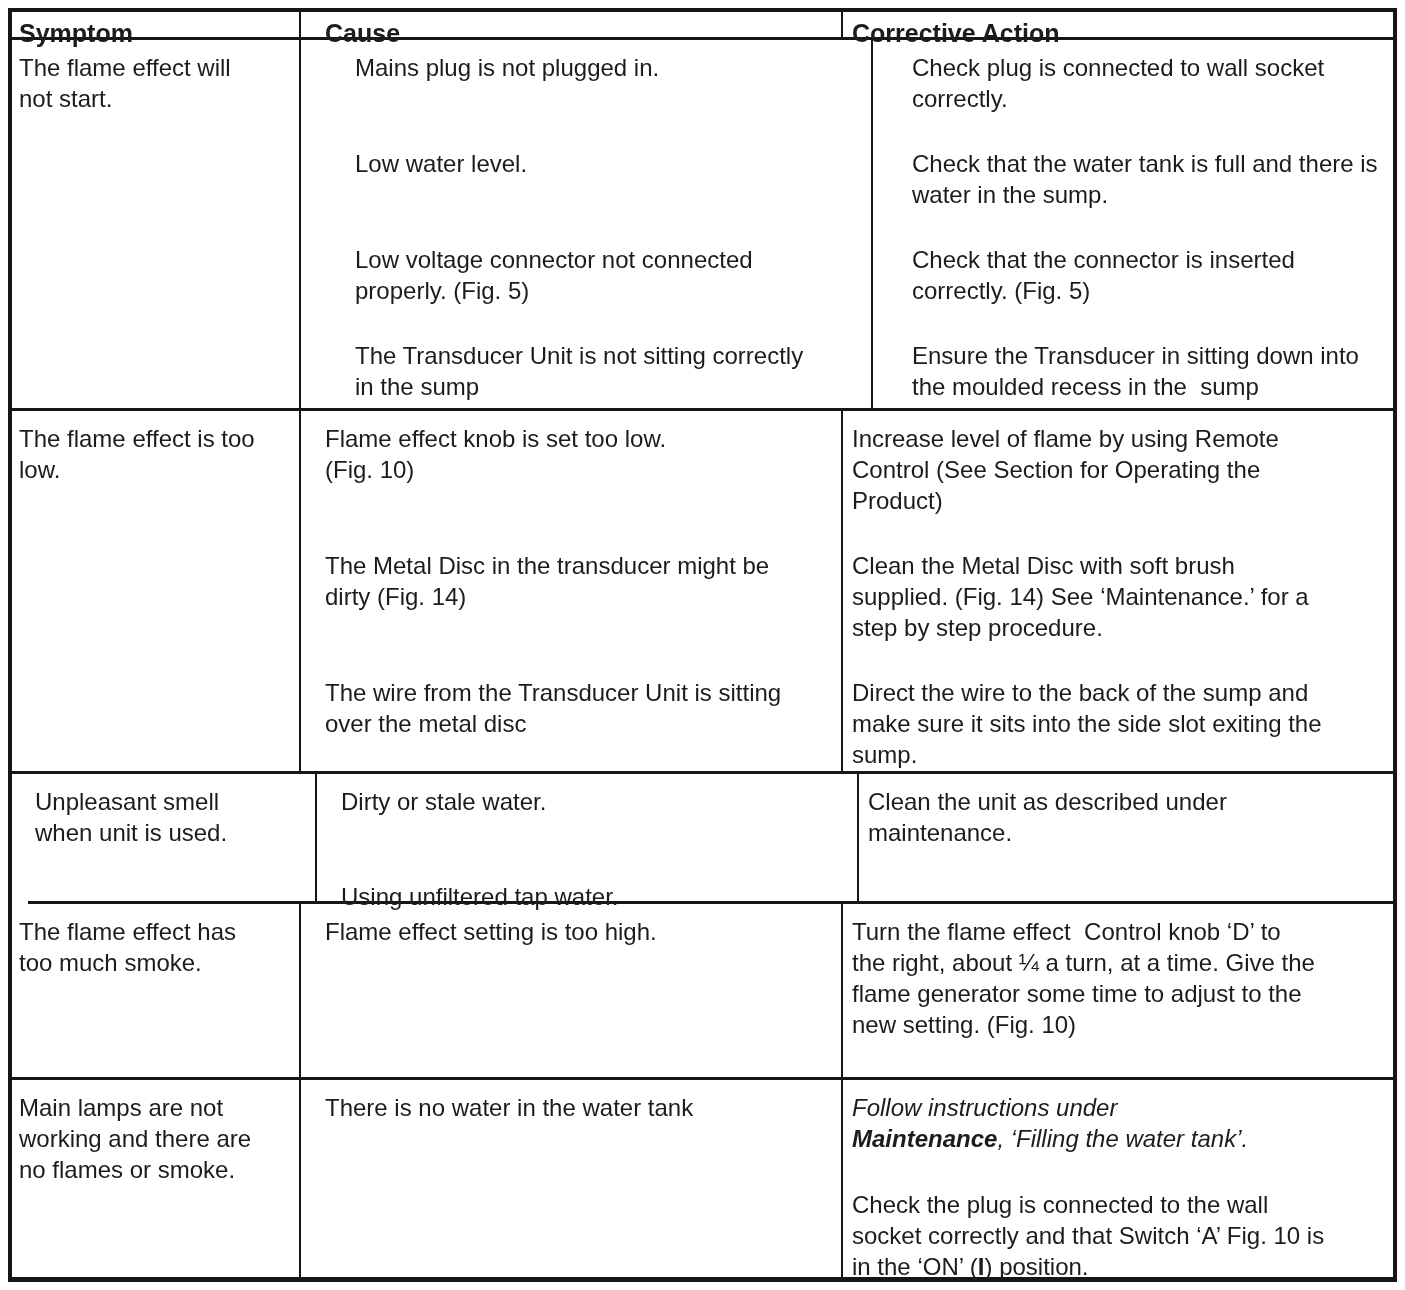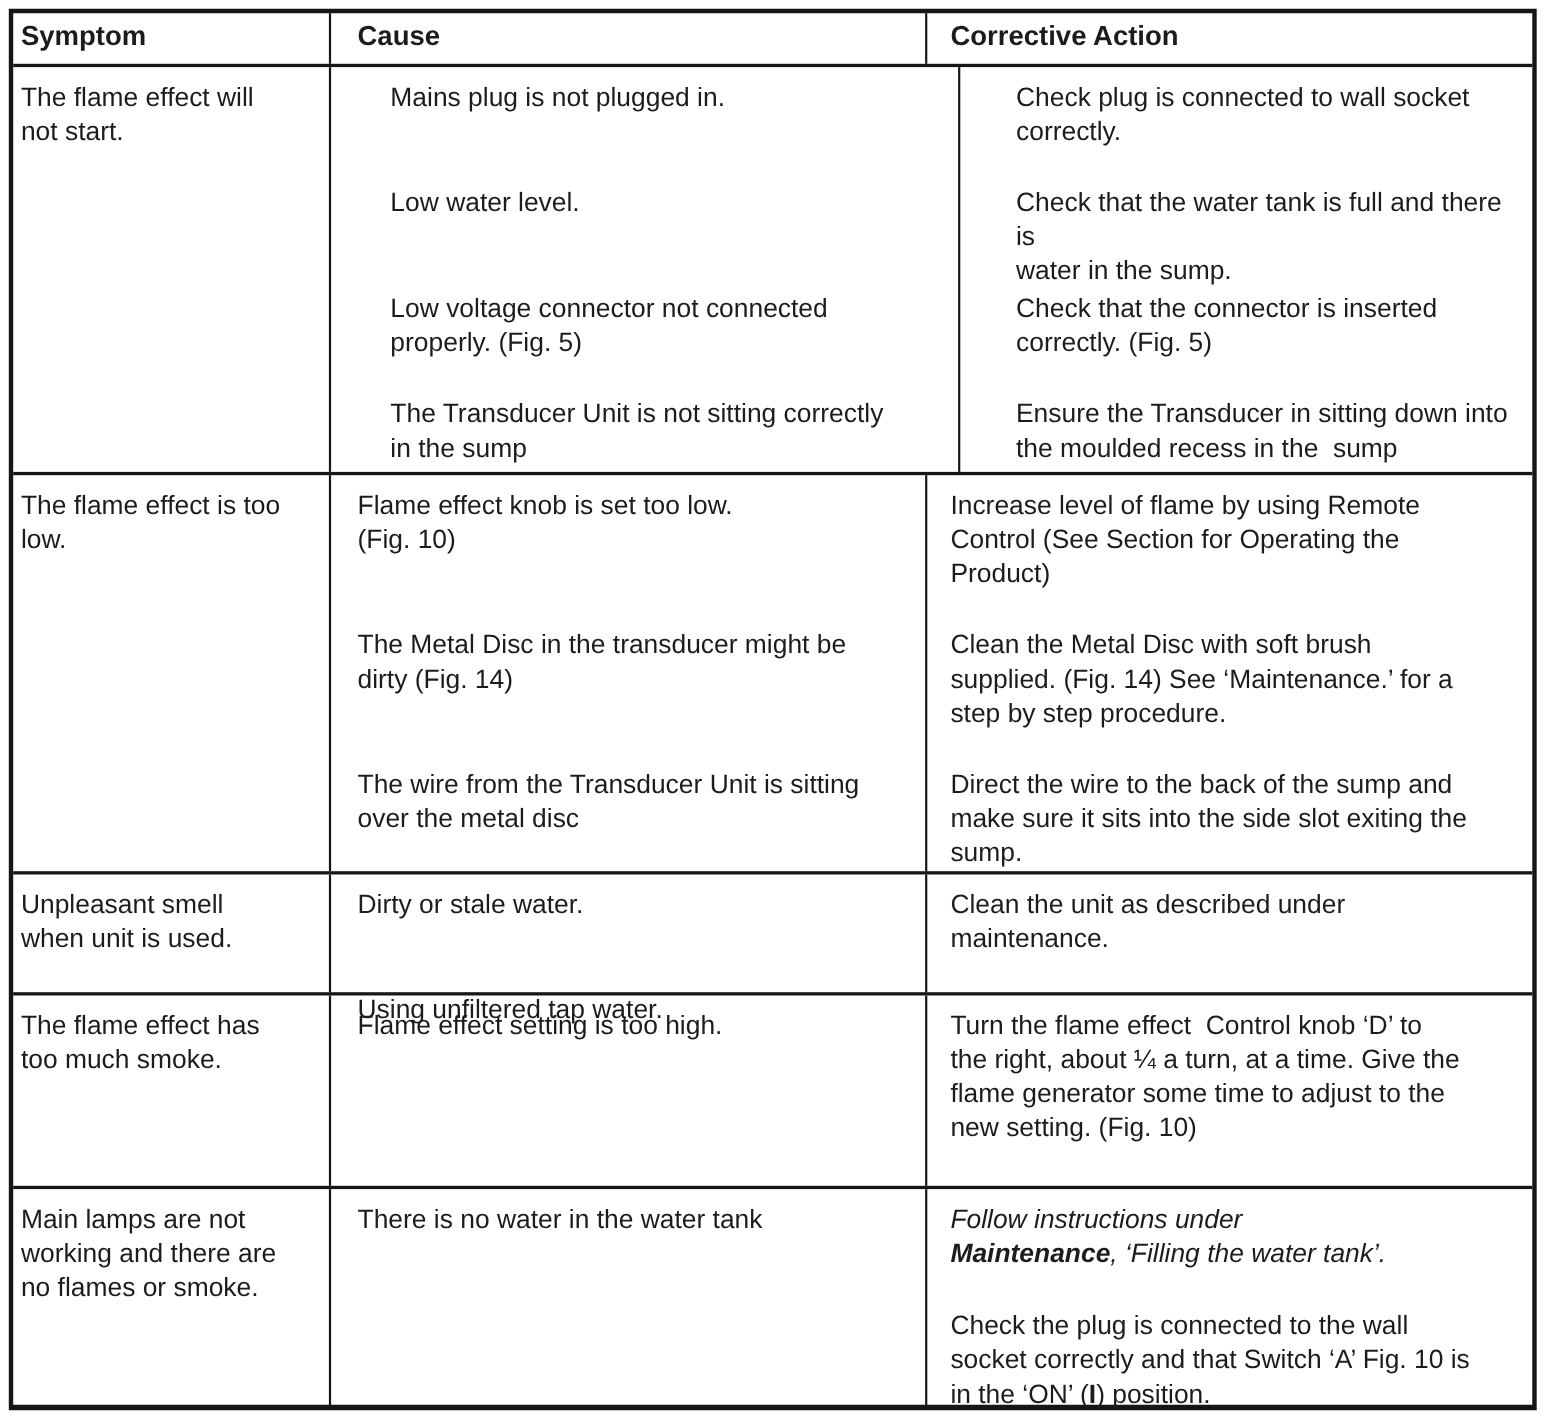--- a/index.html
+++ b/index.html
@@ -36,42 +36,42 @@
   }
   .t-row:last-child { border-bottom: none; flex: 1 1 auto; }
   .t-cell {
     box-sizing: border-box;
     border-right: 2px solid #161616;
     padding: 12px 6px 0 7px;
     overflow: visible;
   }
   .col-symptom { width: 289px; }
   .col-cause   { width: 542px; padding-left: 24px; }
-  .col-action  { flex: 1 1 auto; border-right: none; padding-left: 21px; padding-right: 4px; }
-  .hdr { height: 49px; }
+  .col-action  { flex: 1 1 auto; border-right: none; padding-left: 9px; padding-right: 4px; }
+  .hdr { height: 28px; }
   .hdr .t-cell {
     padding-top: 7px;
     font-weight: 700;
     font-size: 25px;
   }
   .txt {
     font-size: 24px;
     line-height: 31px;
     white-space: pre-wrap;
   }
   .pair { margin: 0; }
   .ph-96  { min-height: 96px; }
   .ph-127 { min-height: 127px; }
   .ph-95  { min-height: 95px; }
   .ph-97  { min-height: 97px; font-style: italic; }
   .bold { font-weight: 700; }
   
   .r1 { height: 371px; gap: 30px; }
   .r2 { height: 363px; }
-  .r3 { height: 110px; }
+  .r3 { height: 130px; margin-left: 16px; }
   .r4 { height: 176px; }
   .r5 { height: 200px; }
 </style>
 </head>
 <body>
 
 <div class="trouble-table">
 
   <div class="t-row hdr">
     <div class="t-cell col-symptom">Symptom</div>

